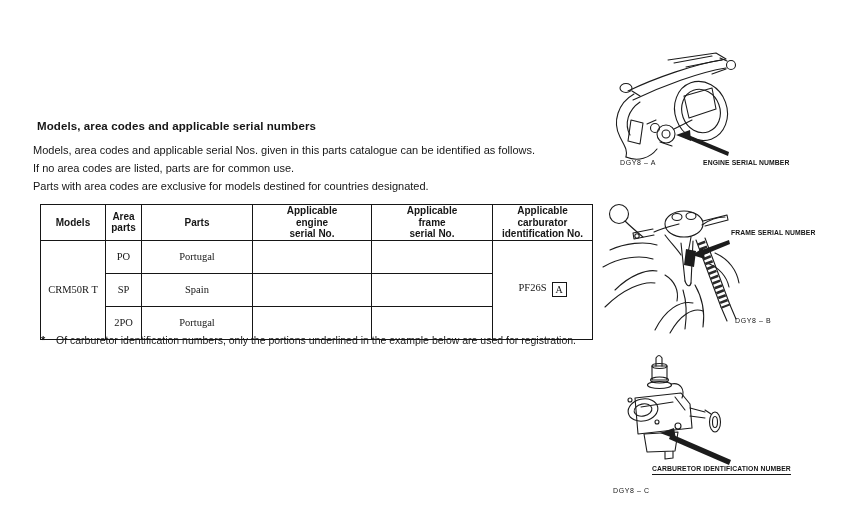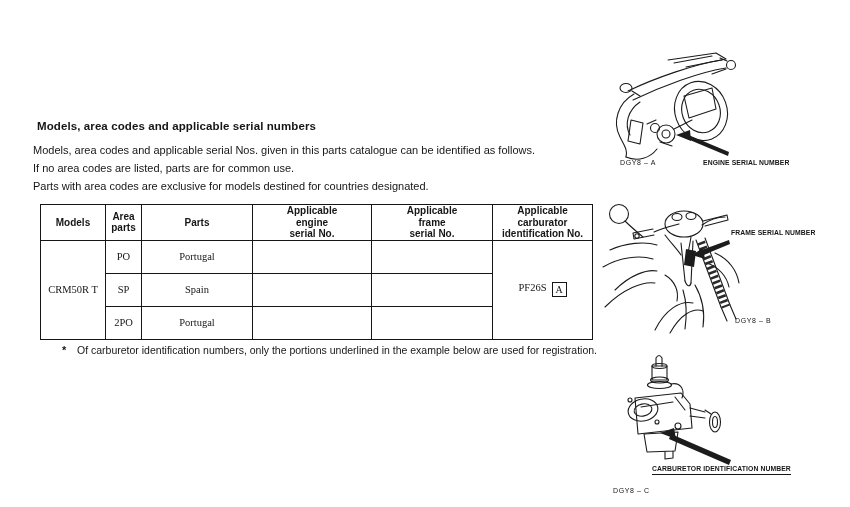--- a/index.html
+++ b/index.html
@@ -91,21 +91,21 @@
       </tr>
       <tr class="brow">
         <td>2PO</td>
         <td>Portugal</td>
         <td></td>
         <td></td>
       </tr>
     </tbody>
   </table>
 
-  <div class="abs footnote" style="left:41px;top:344px;margin-left:21px;">
+  <div class="abs footnote" style="left:41px;top:334px;">
     <span class="fmark">*</span><span>Of carburetor identification numbers, only the portions underlined in the example below are used for registration.</span>
   </div>
 
 
 
   <svg class="abs" style="left:600px;top:50px;" width="205" height="115" viewBox="0 0 205 115">
     <g class="ln">
       <path d="M68,10 L116,3 L126,9 L86,17"></path>
       <path d="M74,13 L112,6"></path>
       <circle cx="131" cy="15" r="4.5"></circle>

